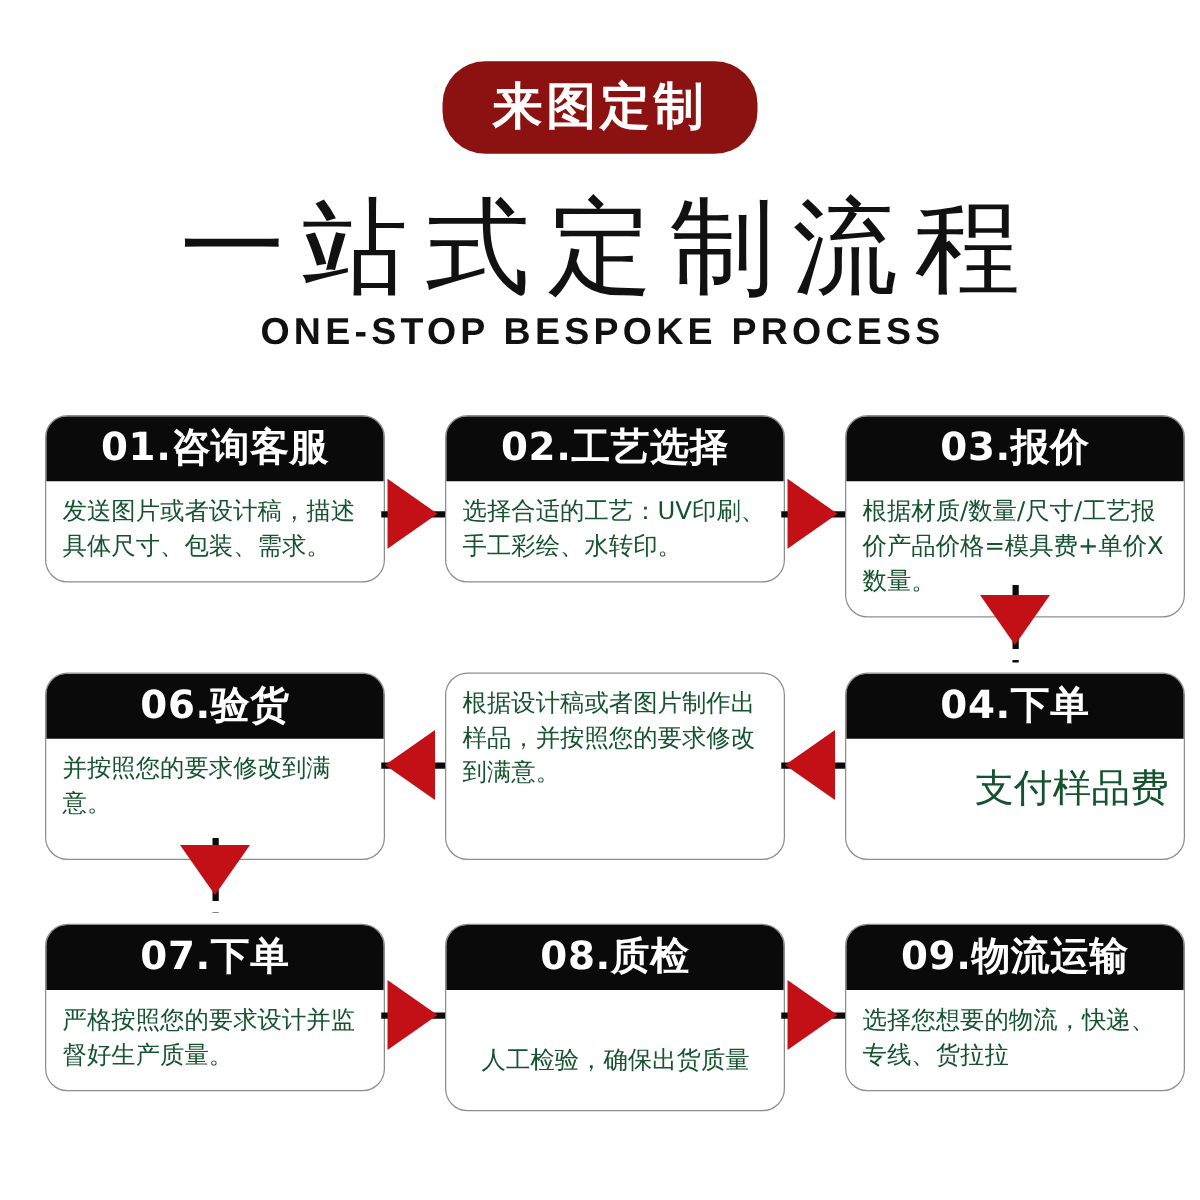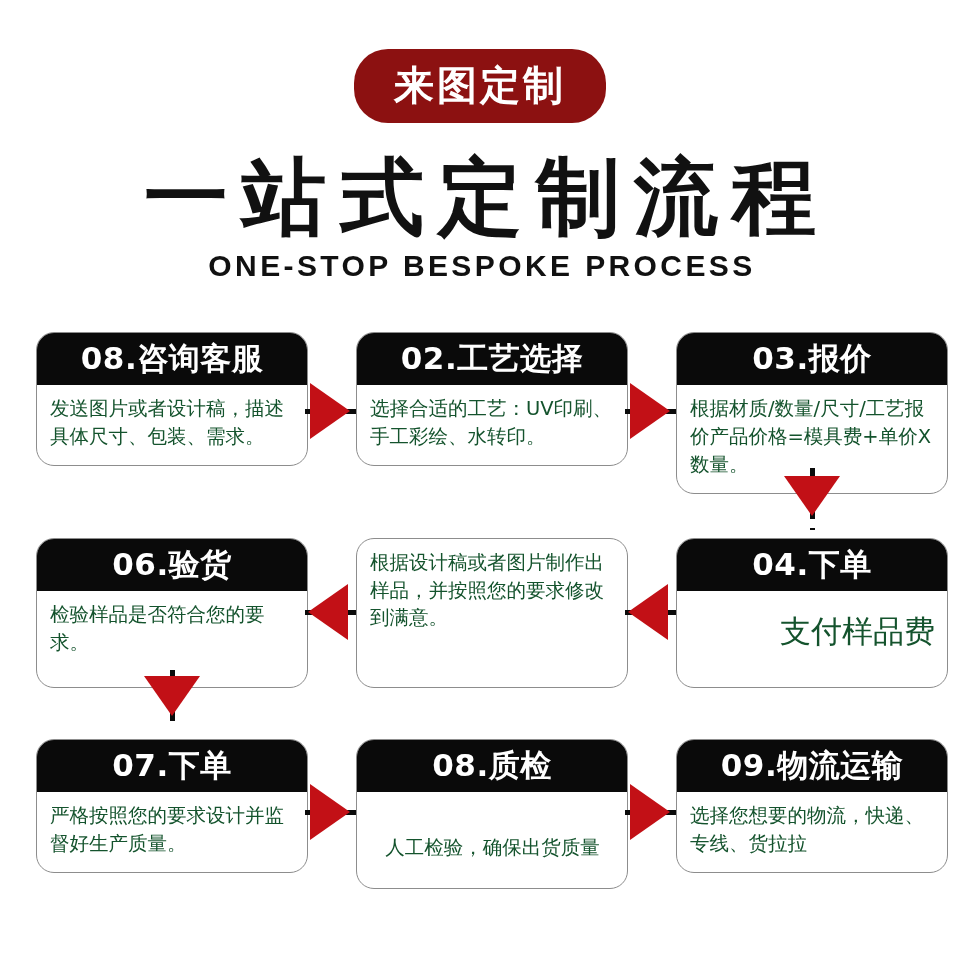--- a/index.html
+++ b/index.html
@@ -32,21 +32,21 @@
     font-weight: bold;
     letter-spacing: 3px;
     line-height: 1;
     padding: 16px 40px 18px 40px;
     border-radius: 34px;
     font-family: "DejaVu Sans", "Liberation Sans", sans-serif;
   }
   .main-title {
     margin-top: 30px;
     font-size: 84px;
-    font-weight: bold;
+    font-weight: normal;
     letter-spacing: 14px;
     line-height: 1.05;
     color: #111111;
     text-indent: 14px;
     font-family: "DejaVu Sans", "Liberation Sans", sans-serif;
   }
   .sub-title {
     margin-top: 8px;
     font-size: 30px;
     font-weight: bold;
@@ -166,37 +166,37 @@
 
 <div class="header">
   <div class="badge">来图定制</div>
   <div class="main-title">一站式定制流程</div>
   <div class="sub-title">ONE-STOP BESPOKE PROCESS</div>
 </div>
 
 <div class="flow">
 
   <div class="card r1 c1 h-min-1">
-    <div class="card-head">08.咨询客服</div>
+    <div class="card-head">01.咨询客服</div>
     <div class="card-body">发送图片或者设计稿，描述具体尺寸、包装、需求。</div>
   </div>
 
   <div class="card r1 c2 h-min-1">
     <div class="card-head">02.工艺选择</div>
     <div class="card-body">选择合适的工艺：UV印刷、手工彩绘、水转印。</div>
   </div>
 
   <div class="card r1 c3 h-min-1">
     <div class="card-head">03.报价</div>
     <div class="card-body">根据材质/数量/尺寸/工艺报价产品价格=模具费+单价X数量。</div>
   </div>
 
   <div class="card r2 c1 h-min-2">
     <div class="card-head">06.验货</div>
-    <div class="card-body">检验样品是否符合您的要求。</div>
+    <div class="card-body">并按照您的要求修改到满意。</div>
   </div>
 
   <div class="card r2 c2 h-min-2">
     <div class="card-body">根据设计稿或者图片制作出样品，并按照您的要求修改到满意。</div>
   </div>
 
   <div class="card r2 c3 h-min-2">
     <div class="card-head">04.下单</div>
     <div class="card-body big">支付样品费</div>
   </div>

